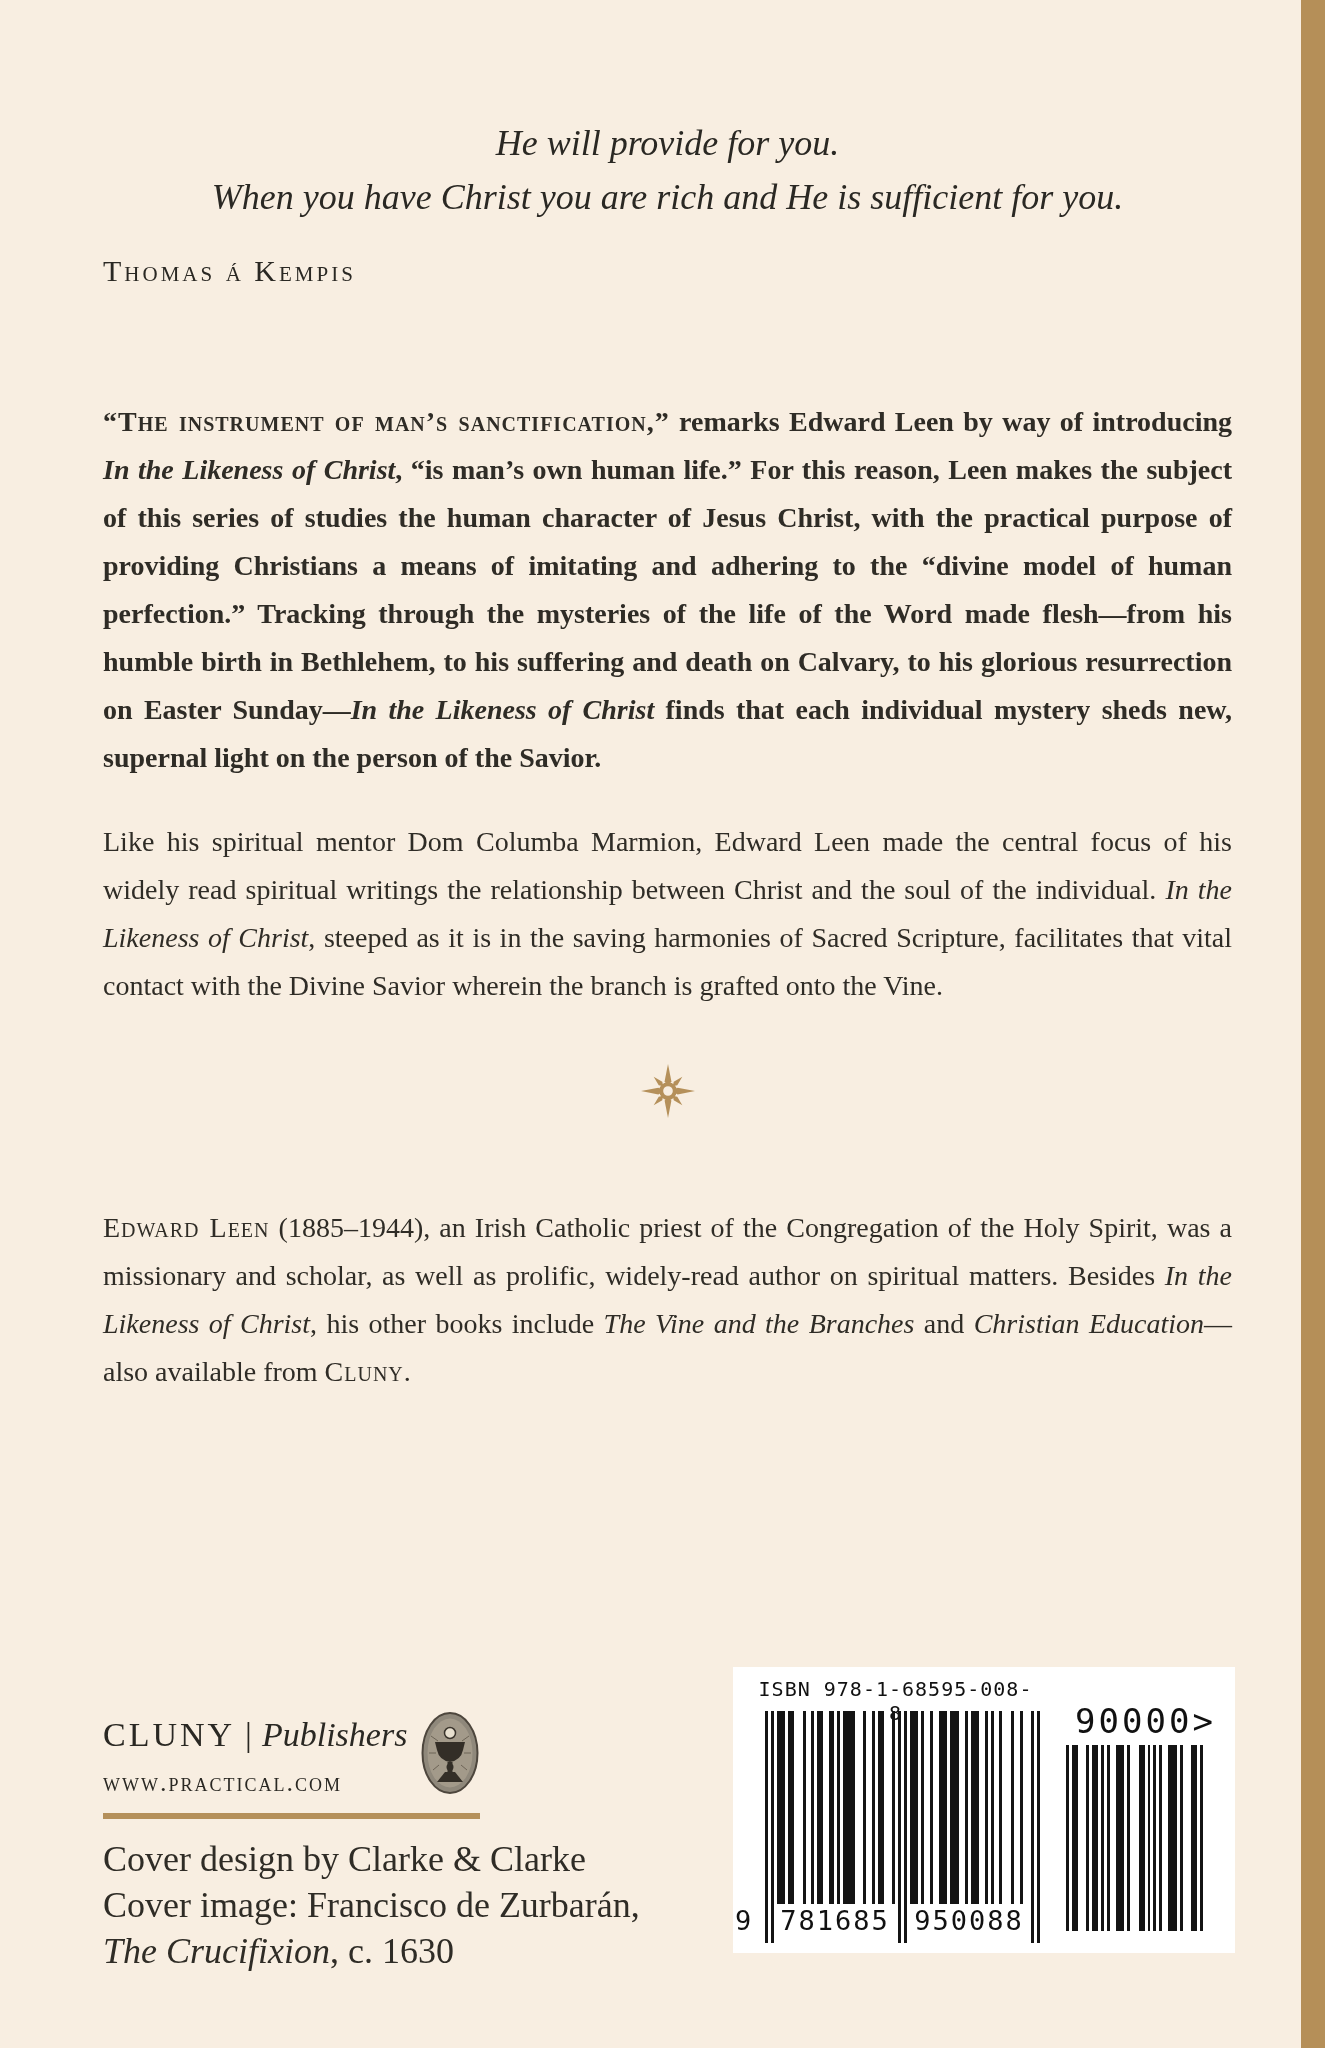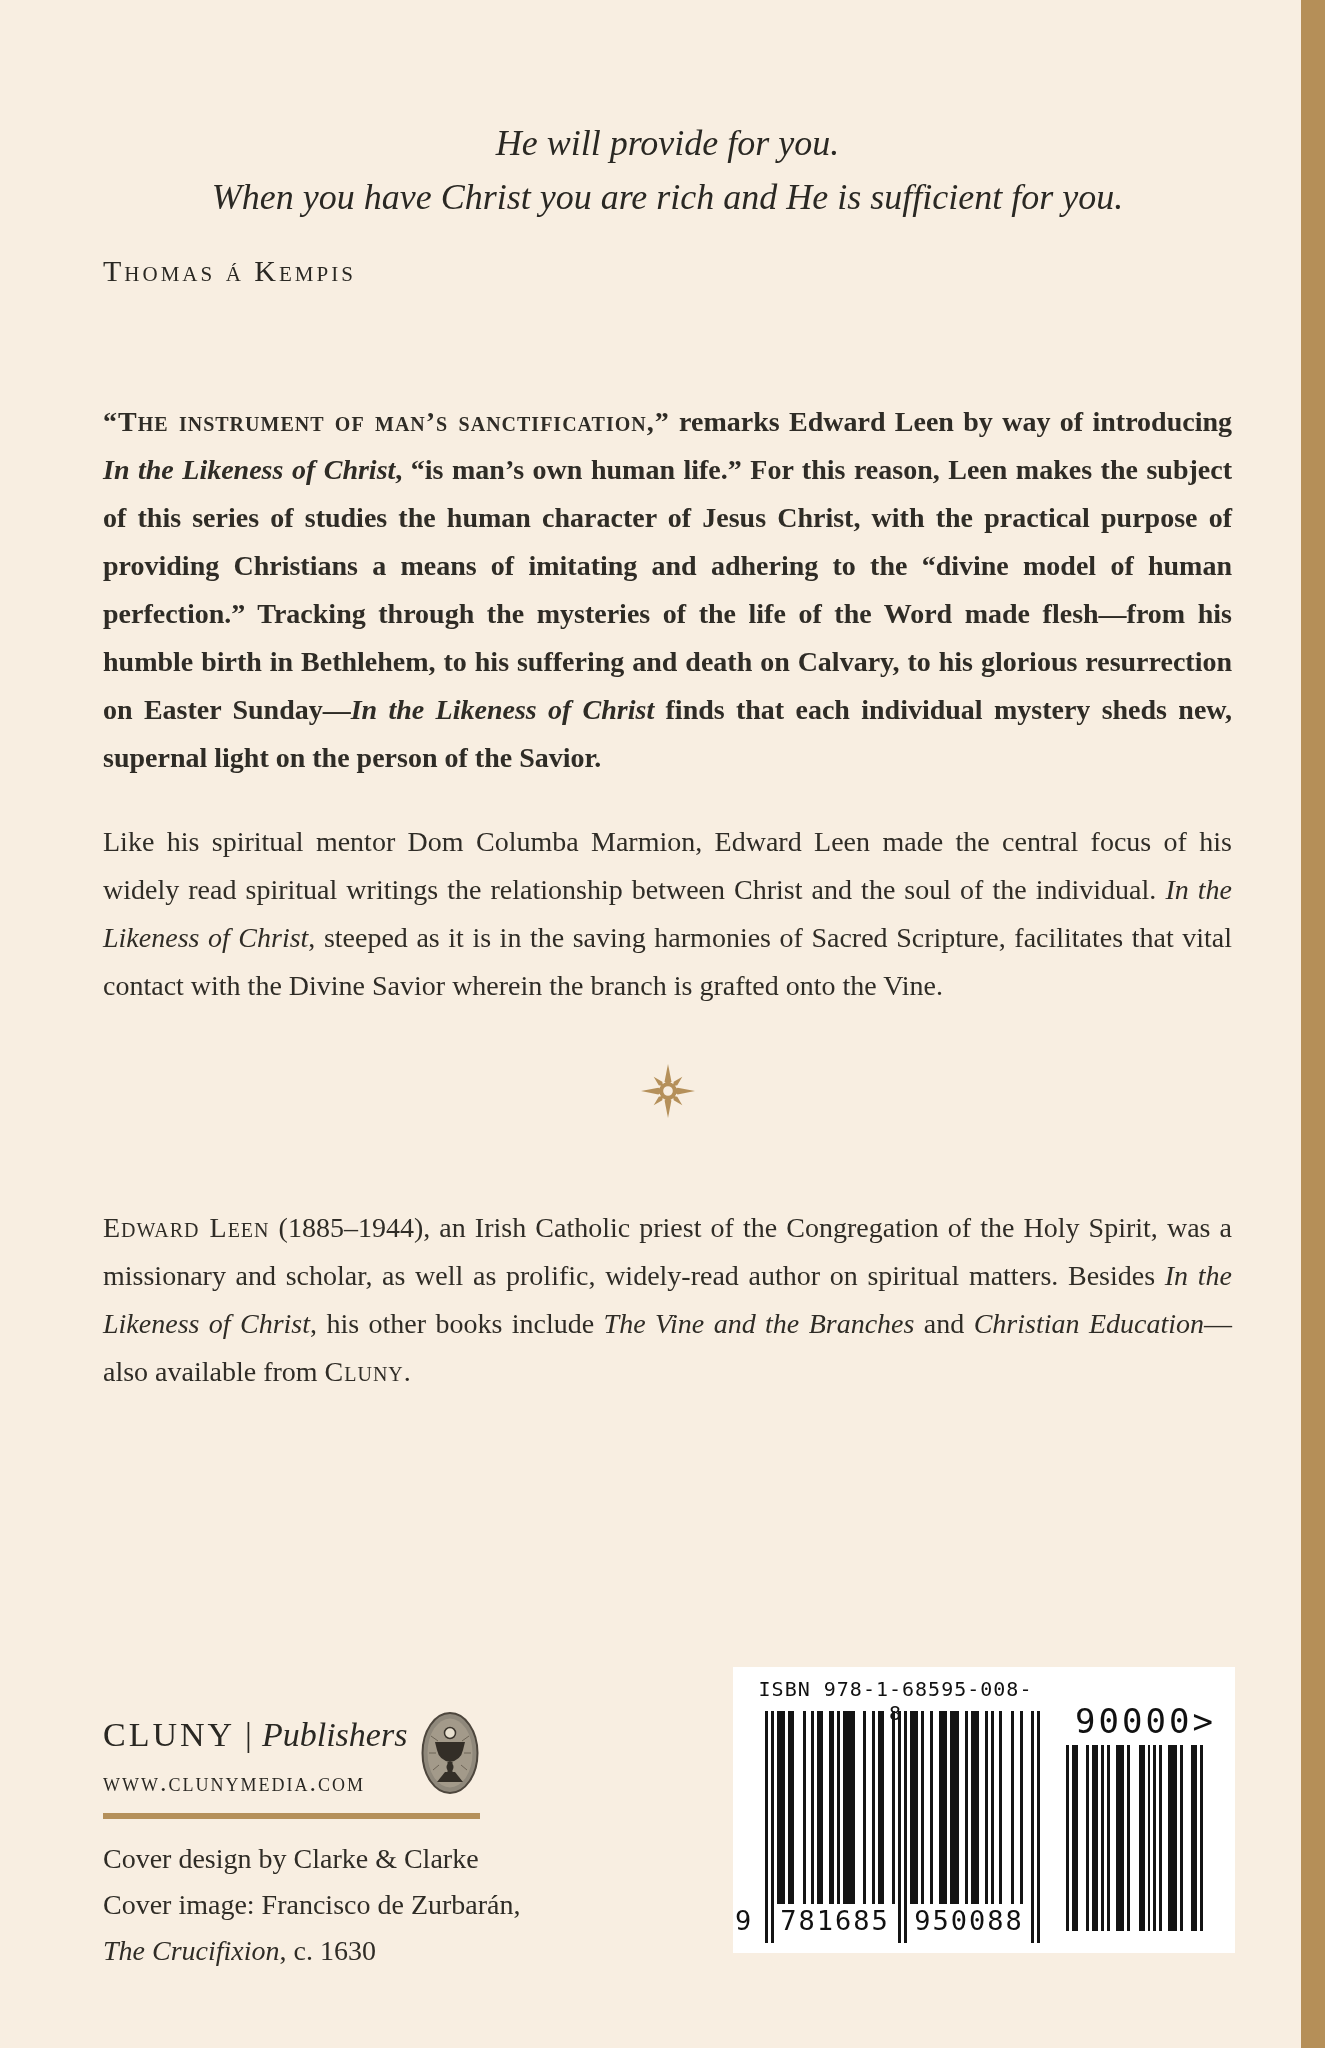--- a/index.html
+++ b/index.html
@@ -41,21 +41,21 @@
   .cluny-line{position:absolute;left:103px;top:1716px;font-size:34px;color:#2a2823;}
   .cluny-name{letter-spacing:3px;}
   .divider{margin:0 10px;color:#2a2823;}
   .pub-word{font-style:italic;}
   .website{
     position:absolute;left:103px;top:1768px;
     font-variant:small-caps;letter-spacing:2px;font-size:26px;color:#2a2823;
   }
   .chalice{position:absolute;left:421px;top:1712px;line-height:0;}
   .rule{position:absolute;left:103px;top:1813px;width:377px;height:6px;background:#b5905a;}
-  .credits{position:absolute;left:103px;top:1836px;font-size:28px;line-height:46px;color:#2f2c26;}
+  .credits{position:absolute;left:103px;top:1836px;font-size:36px;line-height:46px;color:#2f2c26;}
 
   
   .barcode-panel{position:absolute;left:733px;top:1667px;width:502px;height:286px;background:#ffffff;}
   .isbn{
     position:absolute;left:25px;top:10px;width:275px;text-align:center;
     font-family:"DejaVu Sans Mono", monospace;font-size:20px;letter-spacing:1px;color:#111;
   }
   .bc-main{position:absolute;left:32px;top:44px;width:275px;height:232px;}
   .bc-addon{position:absolute;left:330px;top:78px;width:140px;height:186px;}
   .bc-bar{position:absolute;top:0;height:83%;background:#141414;}
@@ -110,21 +110,21 @@
         <circle cx="28" cy="28" r="7" fill="#f8eee1" stroke="#b5905a" stroke-width="4"></circle>
       </svg>
     </div>
 
     <p class="body-para bio"><span class="seg-scb">Edward Leen</span><span class="seg-n"> (1885–1944), an Irish Catholic priest of the Congregation of the Holy Spirit, was a missionary and scholar, as well as prolific, widely-read author on spiritual matters. Besides </span><span class="seg-i">In the Likeness of Christ</span><span class="seg-n">, his other books include </span><span class="seg-i">The Vine and the Branches</span><span class="seg-n"> and </span><span class="seg-i">Christian Education</span><span class="seg-n">—also available from </span><span class="seg-sc">Cluny</span><span class="seg-n">.</span></p>
   </div>
 
   <div class="cluny-line">
     <span class="cluny-name">CLUNY</span><span class="divider">|</span><span class="pub-word">Publishers</span>
   </div>
-  <div class="website">www.clunymedia.com</div>
+  <div class="website">www.practical.com</div>
 
   <div class="chalice">
     <svg width="58" height="82" viewBox="0 0 58 82">
       <ellipse cx="29" cy="41" rx="27.5" ry="40" fill="#8f887b" stroke="#4d463d" stroke-width="2"></ellipse>
       <ellipse cx="29" cy="41" rx="22.5" ry="34.5" fill="#a39a8a"></ellipse>
       <g stroke="#6d6456" stroke-width="1">
         <line x1="10" y1="24" x2="17" y2="29"></line>
           <line x1="48" y1="24" x2="41" y2="29"></line>
         <line x1="8" y1="41" x2="15" y2="41"></line>
           <line x1="50" y1="41" x2="43" y2="41"></line>

